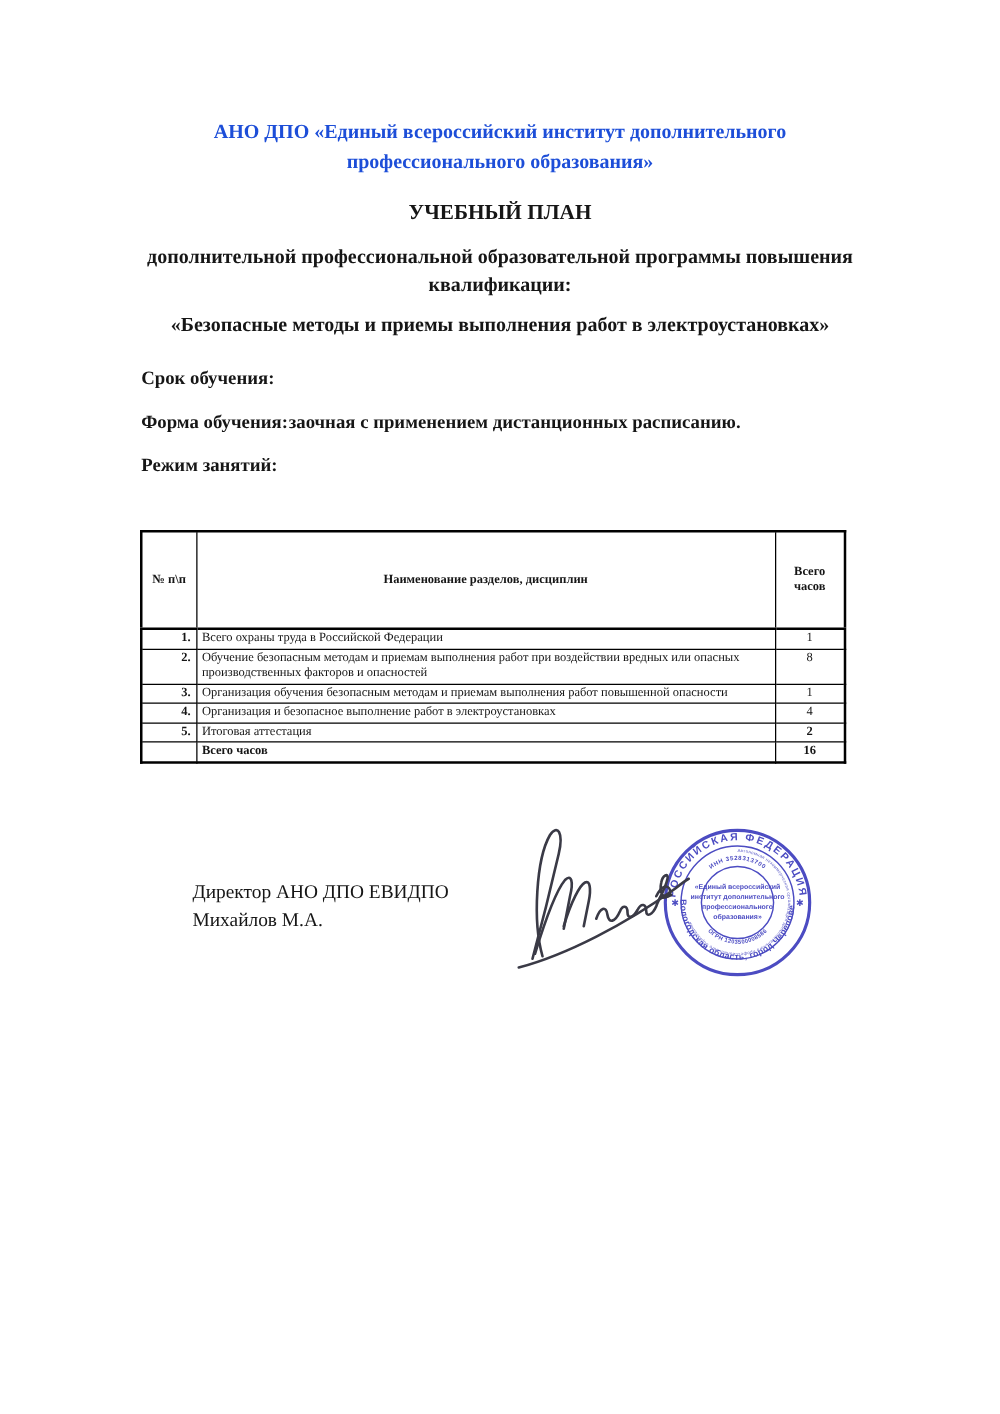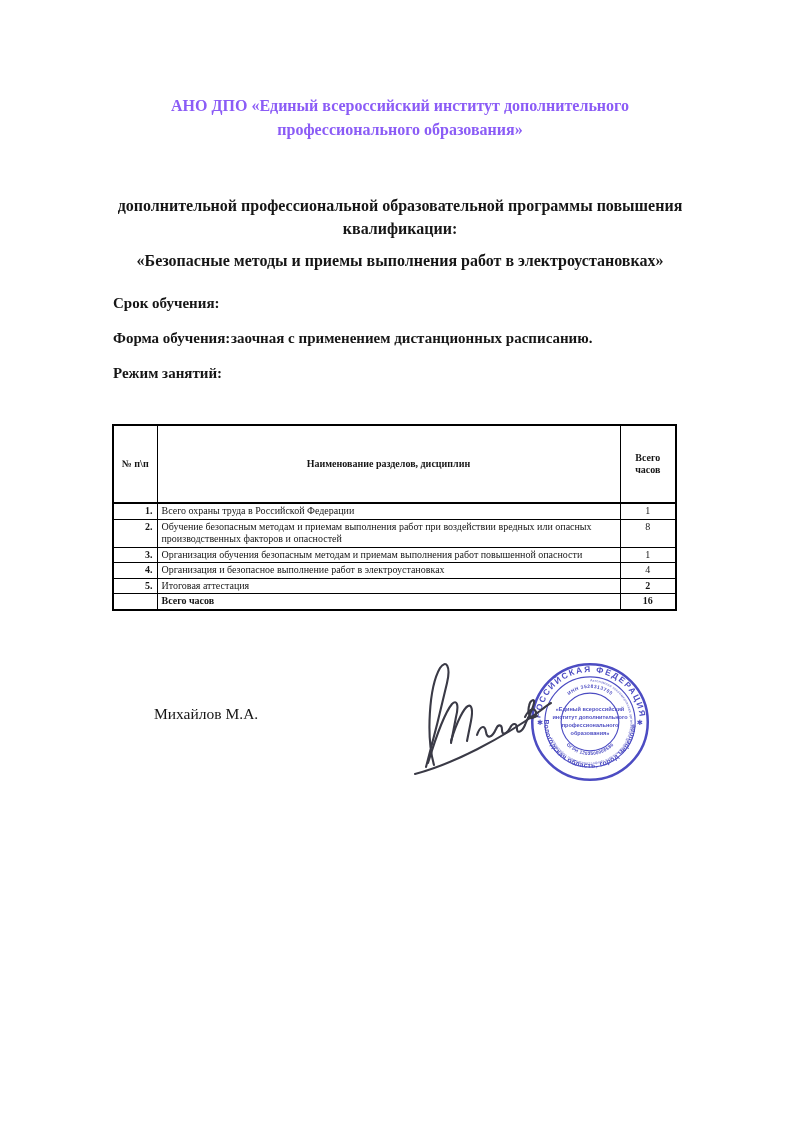--- a/index.html
+++ b/index.html
@@ -7,21 +7,21 @@
     position:relative;
     width:800px;height:1131px;
     background:#ffffff;
     font-family:"Liberation Serif","DejaVu Serif",serif;
     color:#161616;
     overflow:hidden;
   }
   .centered{position:absolute;left:0;right:0;text-align:center;}
   .org-name{
     top:94px;font-size:16px;font-weight:bold;line-height:24px;
-    max-width:600px;margin:0 auto;color:#8b5cf6;
+    max-width:600px;margin:0 auto;color:#1d4ed8;
   }
   .doc-title{top:160px;font-size:17px;font-weight:bold;}
   .doc-subtitle{
     top:194px;font-size:16px;font-weight:bold;line-height:23px;
     max-width:630px;margin:0 auto;
   }
   .program-name{top:252px;font-size:16px;font-weight:bold;}
   .info{position:absolute;left:113px;top:294px;width:620px;font-size:15px;font-weight:bold;}
   .info-row{display:flex;margin-bottom:17px;line-height:18px;}
   .info-label{width:118px;flex:0 0 118px;white-space:nowrap;}
@@ -54,20 +54,21 @@
   .stamp{position:absolute;left:527px;top:659px;width:126px;height:126px;opacity:0.92;}
   .handwriting{position:absolute;left:398px;top:653px;width:160px;height:128px;}
 </style>
 </head>
 <body>
 
 <div class="page">
 
   <div class="centered org-name">АНО ДПО «Единый всероссийский институт дополнительного профессионального образования»</div>
 
+  <div class="centered doc-title">УЧЕБНЫЙ ПЛАН</div>
 
   <div class="centered doc-subtitle">дополнительной профессиональной образовательной программы повышения квалификации:</div>
 
   <div class="centered program-name">«Безопасные методы и приемы выполнения работ в электроустановках»</div>
 
   <div class="info">
     <div class="info-row">
       <span class="info-label">Срок обучения:</span>
     </div>
     <div class="info-row">
@@ -120,20 +121,21 @@
       </tr>
       <tr>
         <td class="cell-num"></td>
         <td class="total-label">Всего часов</td>
         <td class="cell-hours bold">16</td>
       </tr>
     </tbody>
   </table>
 
   <div class="sign-block">
+    <div>Директор АНО ДПО ЕВИДПО</div>
     <div>Михайлов М.А.</div>
   </div>
 
   <svg class="stamp" viewBox="0 0 120 120">
     <g fill="none" stroke="#3d3dbd">
       <circle cx="60" cy="60" r="55" stroke-width="2.4"></circle>
       <circle cx="60" cy="60" r="43" stroke-width="1.1"></circle>
       <circle cx="60" cy="60" r="27.5" stroke-width="1.1"></circle>
     </g>
     <defs>

